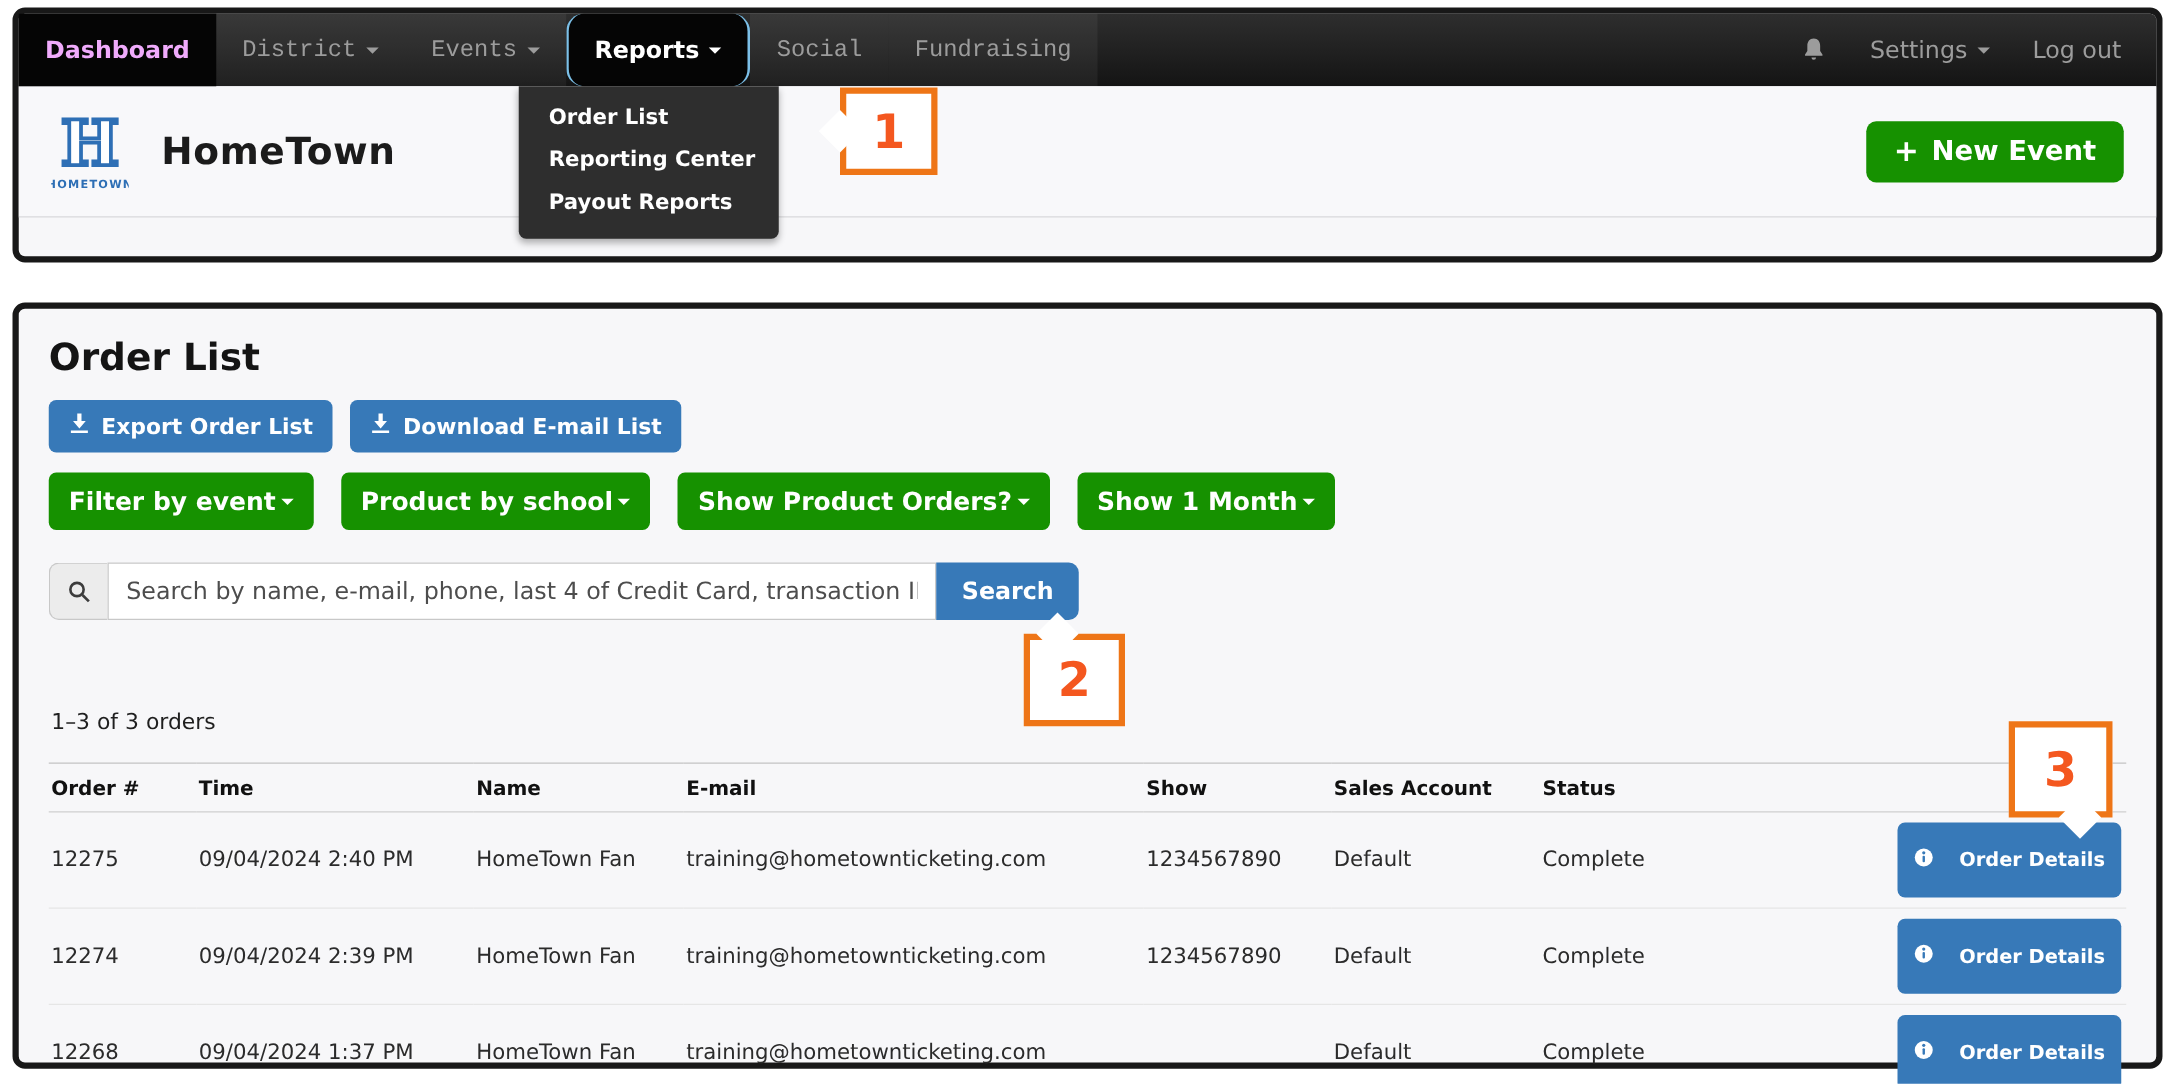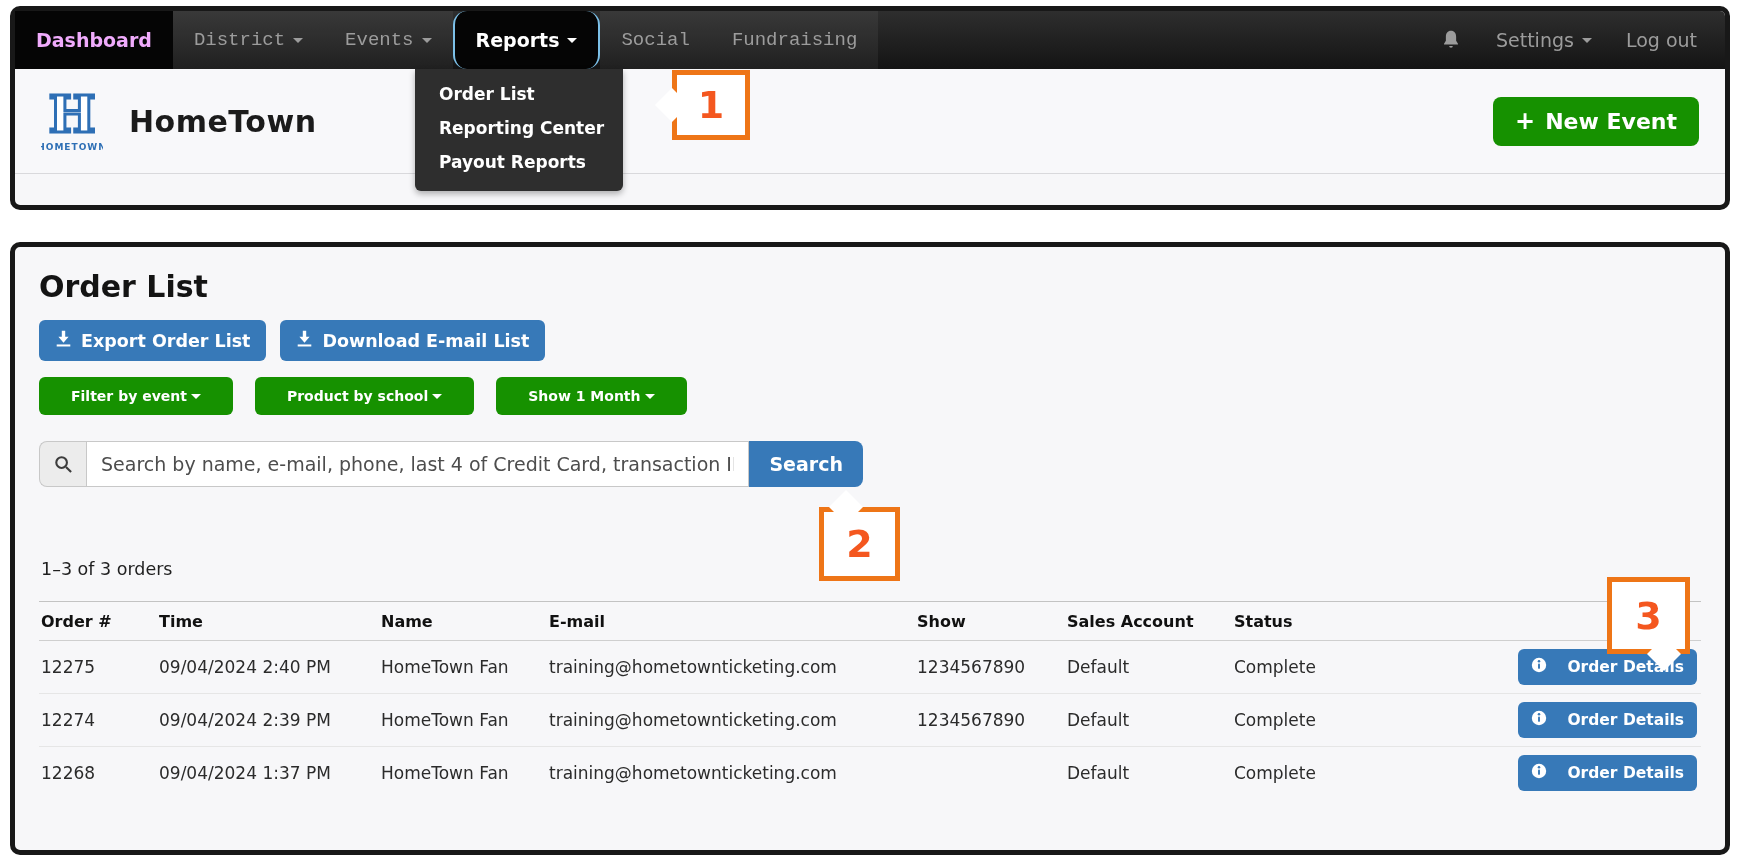--- a/index.html
+++ b/index.html
@@ -38,42 +38,42 @@
   .tip-top   { top:-17px; left:10px; border-left-color:#ee7517; border-top-color:#ee7517; }
   .tip-bottom{ bottom:-17px; left:40px; border-right-color:#ee7517; border-bottom-color:#ee7517; }
   #callout-1 { left:657px; top:59px; width:78px; height:70px; }
   #callout-2 { left:804px; top:260px; width:81px; height:74px; }
   #callout-3 { left:1592px; top:330px; width:83px; height:77px; }
 
   
   .page-title { font-size:30px; font-weight:800; color:#141414; margin:2px 0 16px; }
   .btn-row { display:flex; gap:14px; }
   .btn-blue { background:#3779b8; color:#fff; border:none; border-radius:6px; font-size:17.5px; font-weight:600; padding:10px 16px; cursor:pointer; font-family:inherit; display:flex; align-items:flex-end; gap:9px; }
-  .btn-green { background:#169100; color:#fff; border:none; border-radius:6px; font-size:14px; font-weight:600; padding:11px 32px; cursor:pointer; font-family:inherit; display:flex; align-items:center; }
+  .btn-green { background:#169100; color:#fff; border:none; border-radius:6px; font-size:20px; font-weight:600; padding:11px 16px; cursor:pointer; font-family:inherit; display:flex; align-items:center; }
   .btn-green .caret { margin-left:4px; }
   .filter-row { margin-top:16px; display:flex; gap:22px; }
 
   
   .search-row { margin-top:26px; display:flex; height:46px; width:824px; }
   .search-addon { width:47px; background:#ececec; border:1px solid #c8c8c8; border-right:none; border-radius:8px 0 0 8px; display:flex; align-items:center; justify-content:center; }
   .search-input { flex:1; border:1px solid #c8c8c8; padding:0 14px; font-size:19px; color:#333; font-family:inherit; background:#fff; outline:none; }
   .search-input::placeholder { color:#4d4d4d; opacity:1; }
   .btn-search { background:#3779b8; color:#fff; border:none; border-radius:0 8px 8px 0; font-size:19px; font-weight:600; padding:0 20px; cursor:pointer; font-family:inherit; }
 
   .count-text { margin-top:72px; font-size:17.5px; color:#1f1f1f; padding-left:2px; }
 
   
   table { margin-top:22px; width:100%; border-collapse:collapse; table-layout:fixed; }
   thead th { text-align:left; font-size:16px; font-weight:bold; color:#111; padding:10px 8px 9px 2px; border-top:1px solid #c3c3c3; border-bottom:1px solid #cfcfcf; }
   tbody td { font-size:17px; color:#2b2b2b; padding:8px 8px 8px 2px; height:51px; border-bottom:1px solid #e6e6e6;margin-top:26px; }
   tbody tr:last-child td { border-bottom:none; }
   col.c-order{width:118px;} col.c-time{width:222px;} col.c-name{width:168px;} col.c-email{width:368px;}
   col.c-phone{width:150px;} col.c-acct{width:167px;} col.c-status{width:152px;} col.c-action{width:auto;}
   .td-action { text-align:right; padding-right:4px; }
-  .btn-details { background:#3779b8; color:#fff; border:none; border-radius:6px; font-size:15.5px; font-weight:600; padding:8px 13px; cursor:pointer; font-family:inherit; display:inline-flex; align-items:center; gap:20px; }
+  .btn-details { background:#3779b8; color:#fff; border:none; border-radius:6px; font-size:15.5px; font-weight:600; padding:20px 13px; cursor:pointer; font-family:inherit; display:inline-flex; align-items:center; gap:20px; }
 
   
   .logo { display:flex; flex-direction:column; align-items:center; }
 </style>
 </head>
 <body>
 
 <div class="frame" id="panel-top">
 
   <div class="navbar">
@@ -168,20 +168,24 @@
     </button>
   </div>
 
   <div class="filter-row">
     <button class="btn-green">
       <span>Filter by event</span>
       <span class="caret"></span>
     </button>
     <button class="btn-green">
       <span>Product by school</span>
+      <span class="caret"></span>
+    </button>
+    <button class="btn-green">
+      <span>Show Product Orders?</span>
       <span class="caret"></span>
     </button>
     <button class="btn-green">
       <span>Show 1 Month</span>
       <span class="caret"></span>
     </button>
   </div>
 
   <div class="search-row">
     <div class="search-addon">

